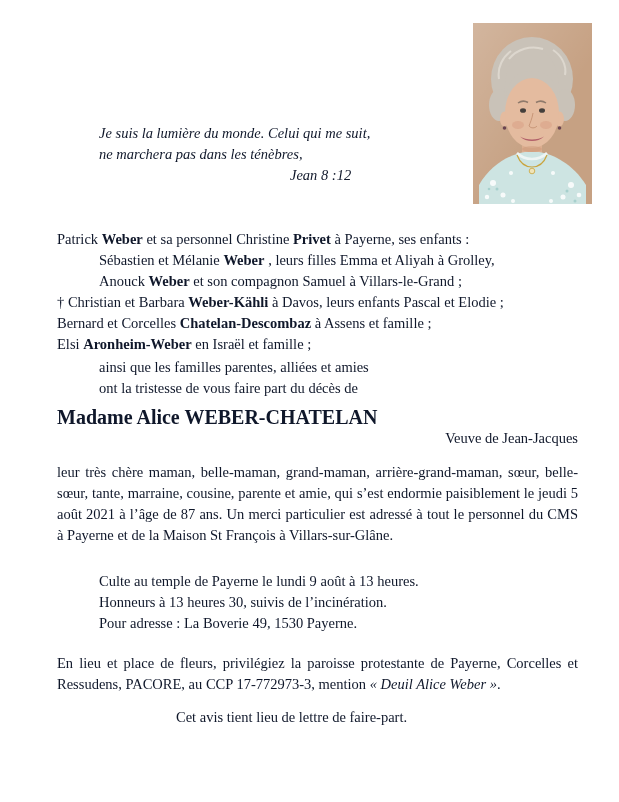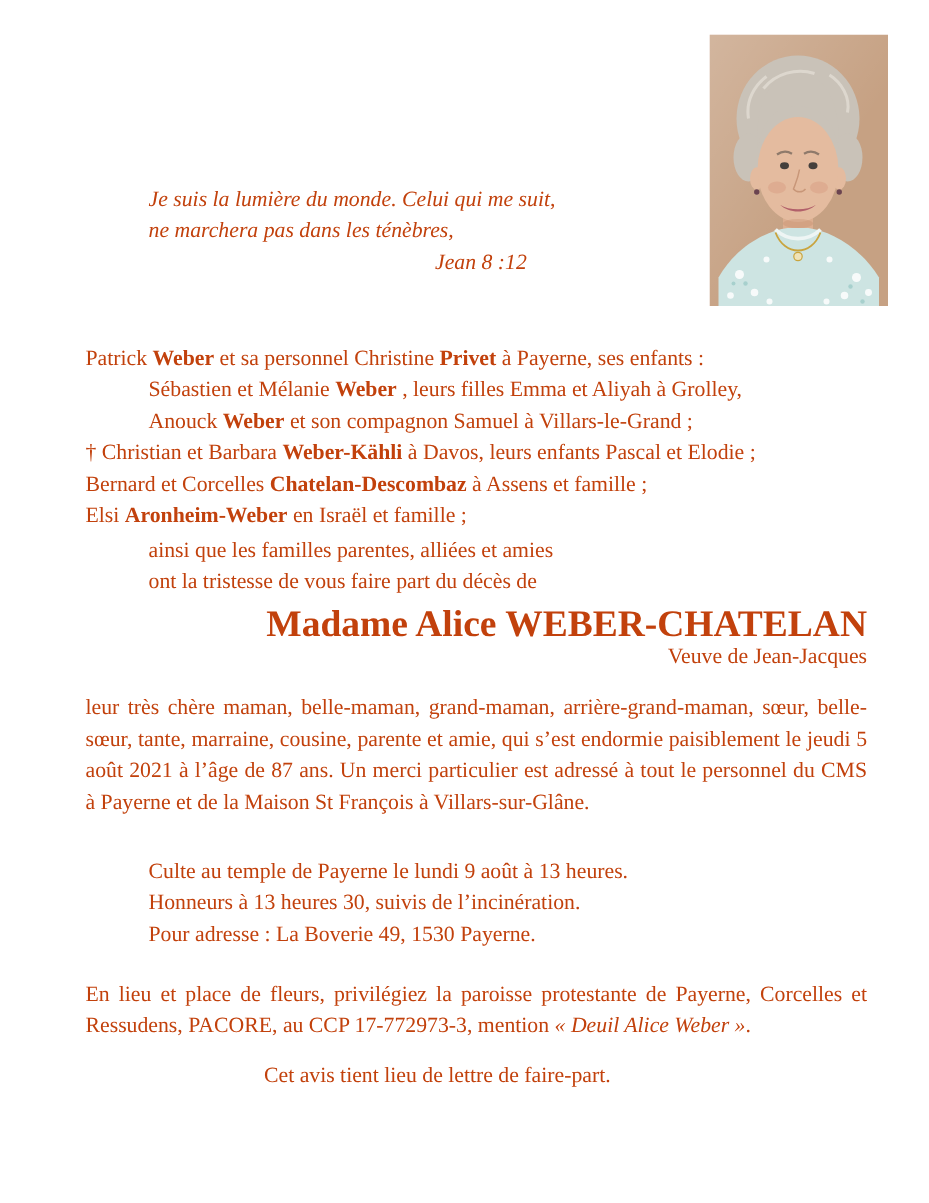--- a/index.html
+++ b/index.html
@@ -2,21 +2,21 @@
 <html><head>
 <meta charset="utf-8">
 <style>
   html, body { margin: 0; padding: 0; background: #ffffff; }
   .page {
     position: relative;
     width: 619px;
     height: 802px;
     box-sizing: border-box;
     background: #ffffff;
-    color: #c2410c;
+    color: #0f172a;
     font-family: "Liberation Serif", serif;
     font-size: 14.5px;
     line-height: 21px;
     padding: 0 41px 0 57px;
     overflow: hidden;
   }
   .photo-frame {
     position: absolute;
     left: 473px;
     top: 23px;
@@ -27,23 +27,23 @@
   .quote {
     font-style: italic;
     margin: 123px 0 0 42px;
   }
   .quote-attr { margin-left: 191px; }
   .family { margin-top: 43px; }
   .indent { margin-left: 42px; }
   .intro { margin-top: 2px; margin-left: 42px; }
   .deceased-name {
     margin-top: 7px;
-    text-align: right;
+    text-align: left;
     font-weight: bold;
-    font-size: 25px;
+    font-size: 20px;
     line-height: 22px;
   }
   .deceased-sub { text-align: right; }
   .tribute { margin: 13px 0 0 0; text-align: justify; }
   .ceremony { margin-top: 25px; margin-left: 42px; }
   .donation { margin: 19px 0 0 0; text-align: justify; }
   .closing { margin-top: 12px; margin-left: 119px; }
   .line { white-space: nowrap; }
   .seg-b { font-weight: bold; }
   .seg-i { font-style: italic; }

